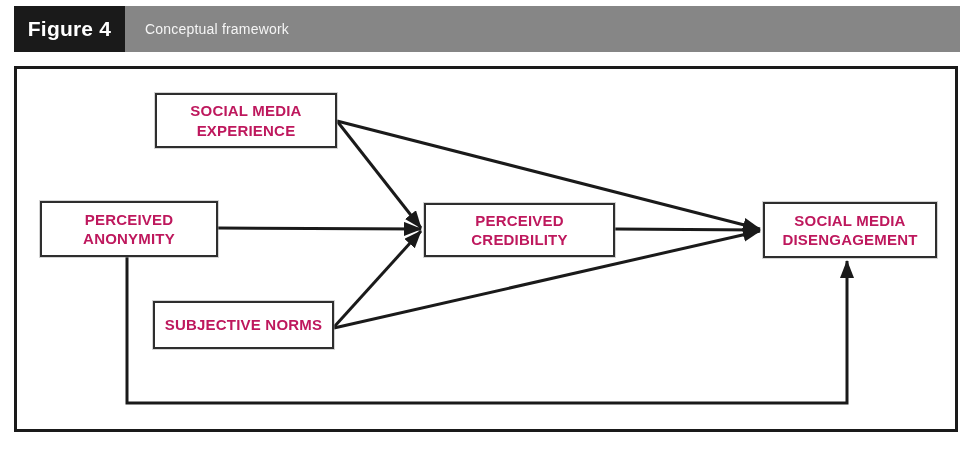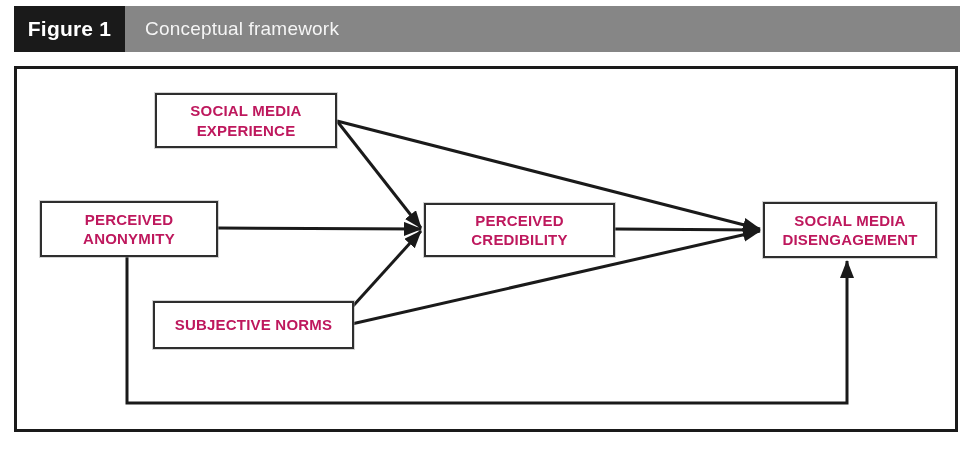--- a/index.html
+++ b/index.html
@@ -16,21 +16,21 @@
     width: 111px; height: 46px;
     background: #1a1a1a; color: #ffffff;
     font-size: 21px; font-weight: bold;
     display: flex; align-items: center; justify-content: center;
     letter-spacing: .2px;
   }
   .fig-title {
     position: absolute; left: 125px; top: 6px;
     width: 835px; height: 46px;
     background: #868686; color: #f5f5f5;
-    font-size: 19px;
+    font-size: 14px;
     display: flex; align-items: center;
     padding-left: 20px; box-sizing: border-box;
     letter-spacing: .2px;
   }
   
   .frame {
     position: absolute; left: 14px; top: 66px;
     width: 944px; height: 366px;
     border: 3px solid #1a1a1a;
     box-sizing: border-box;
@@ -54,28 +54,28 @@
     display: flex; align-items: center; justify-content: center;
     text-align: center;
     font-size: 15px; font-weight: bold; line-height: 1.3;
     color: #be185d;
     white-space: pre-line;
     letter-spacing: .2px;
     box-shadow: 0 0 0 1px rgba(160,160,160,.45);
   }
   .node-experience    { left: 155px; top:  93px; width: 182px; height: 55px; }
   .node-anonymity     { left:  40px; top: 201px; width: 178px; height: 56px; }
-  .node-norms         { left: 153px; top: 301px; width: 201px; height: 48px; }
+  .node-norms         { left: 153px; top: 301px; width: 181px; height: 48px; }
   .node-credibility   { left: 424px; top: 203px; width: 191px; height: 54px; }
   .node-disengagement { left: 763px; top: 202px; width: 174px; height: 56px; }
 </style>
 </head>
 <body>
 
-<div class="fig-label">Figure 1</div>
+<div class="fig-label">Figure 4</div>
 <div class="fig-title">Conceptual framework</div>
 
 <div class="frame"></div>
 
 <svg class="edges" viewBox="0 0 975 450" xmlns="http://www.w3.org/2000/svg">
   <defs>
     <marker id="arrow" markerUnits="userSpaceOnUse" markerWidth="20" markerHeight="16" refX="17" refY="7" orient="auto">
       <path d="M0,0 L18,7 L0,14 Z" fill="#1a1a1a"></path>
     </marker>
   </defs>

